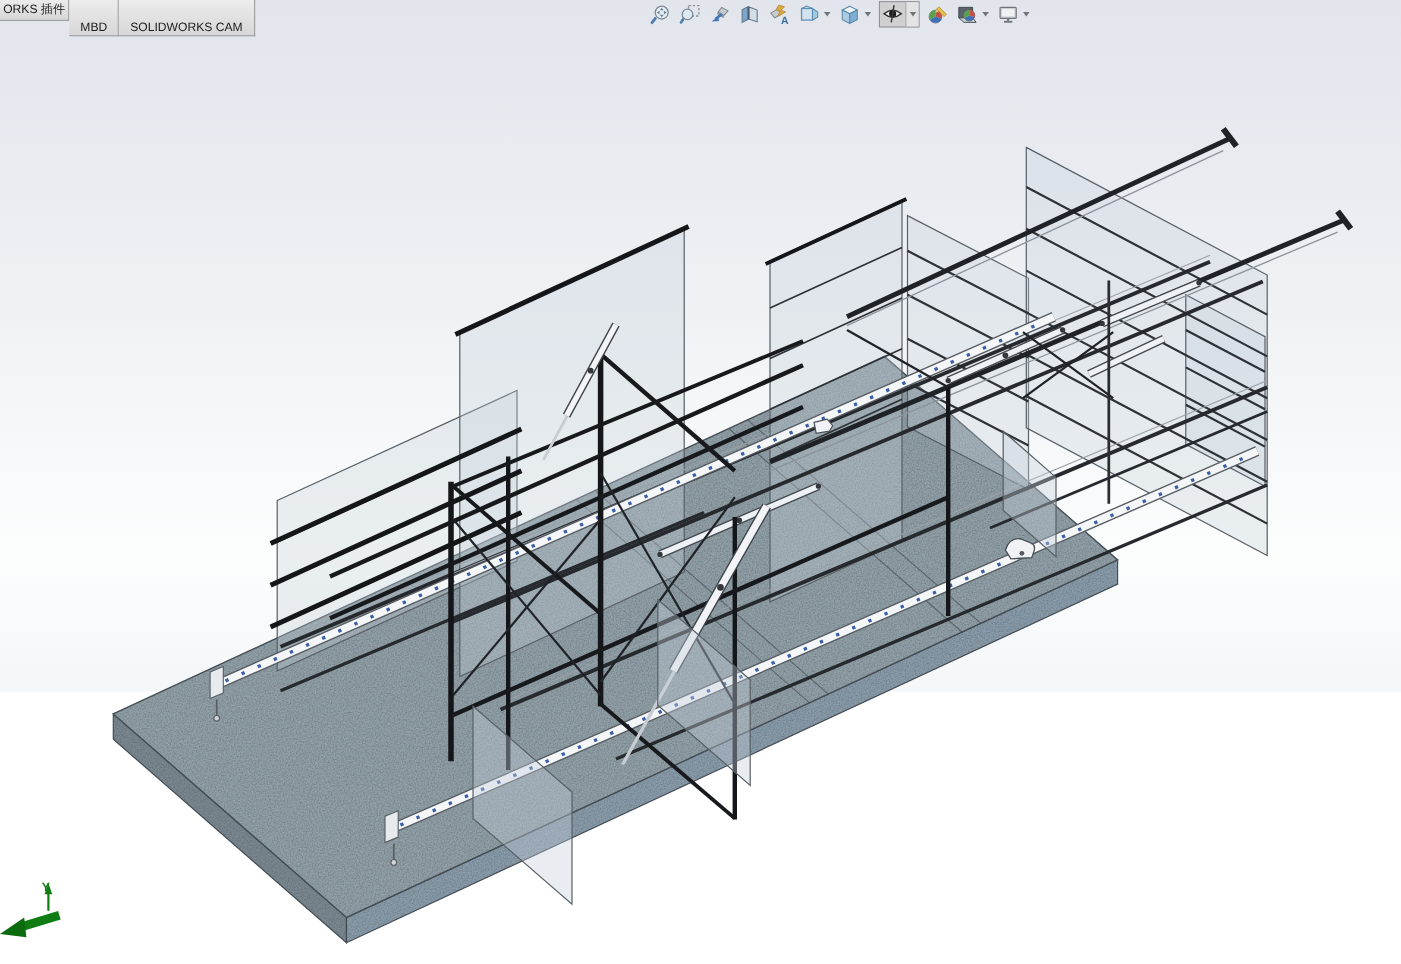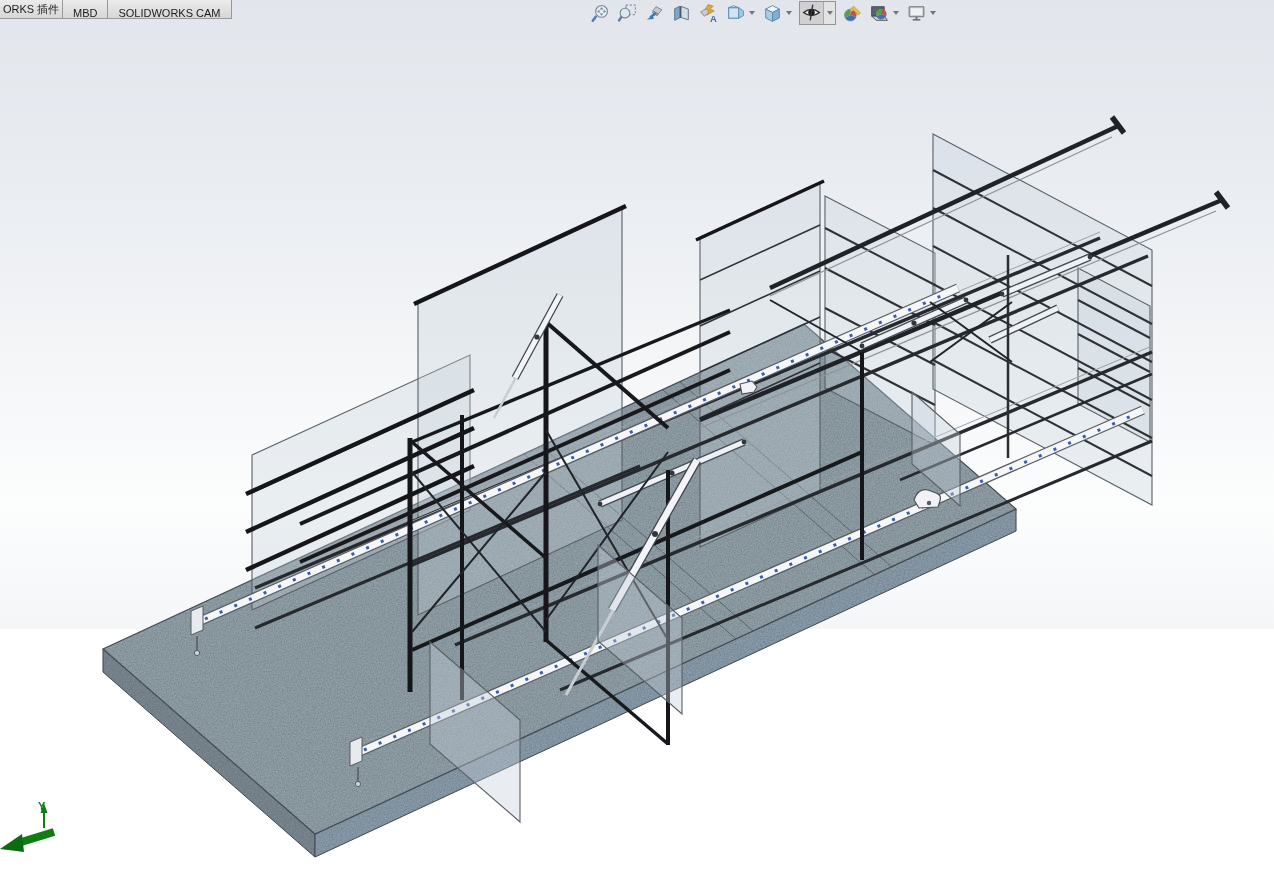--- a/index.html
+++ b/index.html
@@ -5,21 +5,21 @@
   * { margin:0; padding:0; box-sizing:border-box; }
   html,body { width:1274px; height:876px; overflow:hidden;
     font-family:"Liberation Sans", sans-serif; }
   .stage { position:relative; width:1274px; height:629px;
     background:linear-gradient(180deg,#e2e6ec 0%,#e9ecf1 28%,#f3f5f7 55%,#fcfdfd 80%,#f5f6f8 100%); }
 
   
   .cmd-tabs { position:absolute; left:0; top:0; display:flex; height:19px; z-index:5; }
   .cmd-tab { height:19px; line-height:18px; font-size:11px; color:#1b1b1b;
     background:linear-gradient(#ececec,#d7d7d7); border:1px solid #999;
-    border-top:none; text-align:center; padding:4px 10px; white-space:nowrap;
+    border-top:none; text-align:center; padding:16px 10px; white-space:nowrap;
     border-left:none; }
   .cmd-tab:first-child { width:63px; padding:0 2px; }
 
   
   .hud { position:absolute; left:587px; top:1px; display:flex; align-items:center;
     height:24px; z-index:5; }
   .hud .ico { width:21px; height:21px; display:flex; align-items:center;
     justify-content:center; margin:0 3px; cursor:default; }
   .hud svg { display:block; }
   .drop { width:0; height:0; border-left:3.5px solid transparent;

